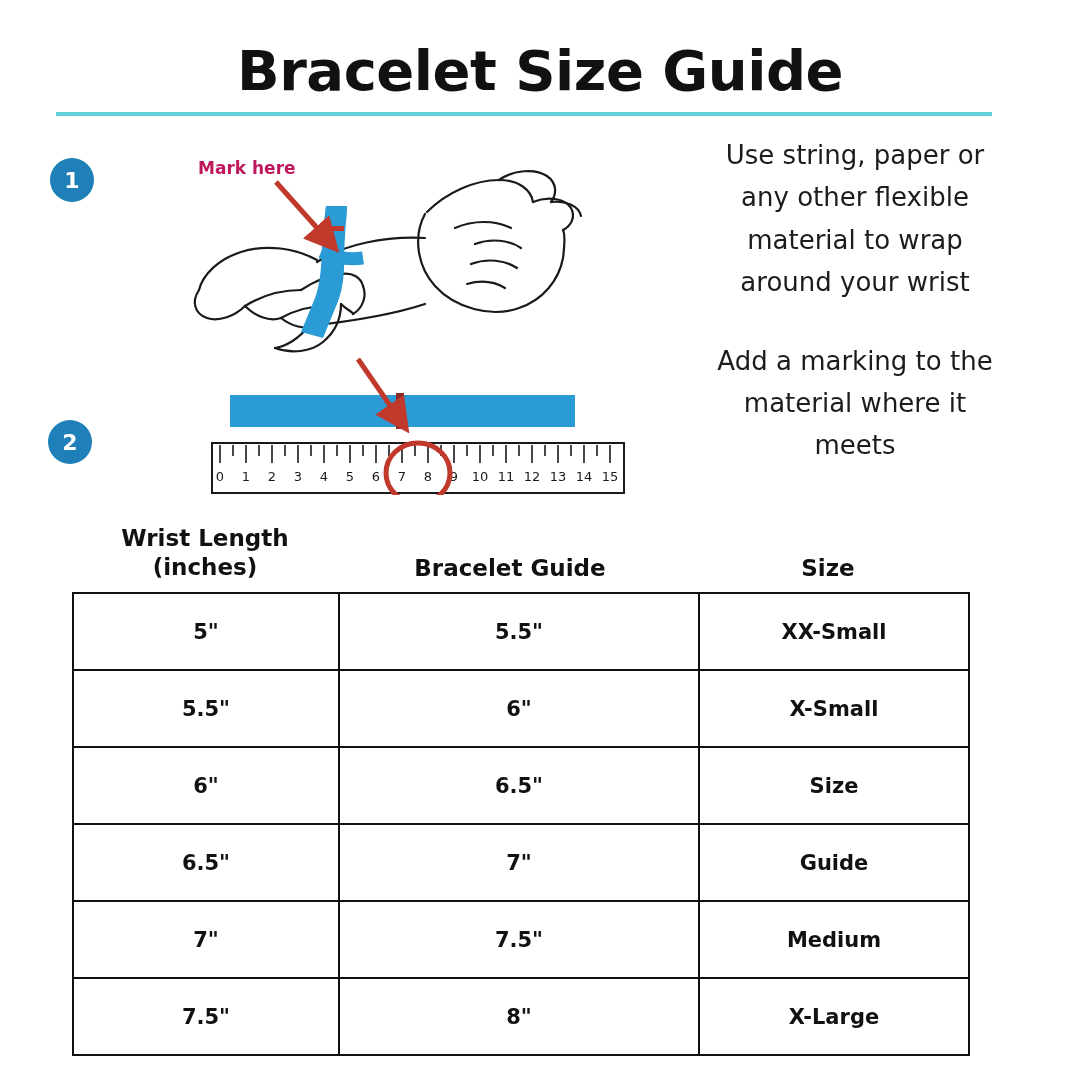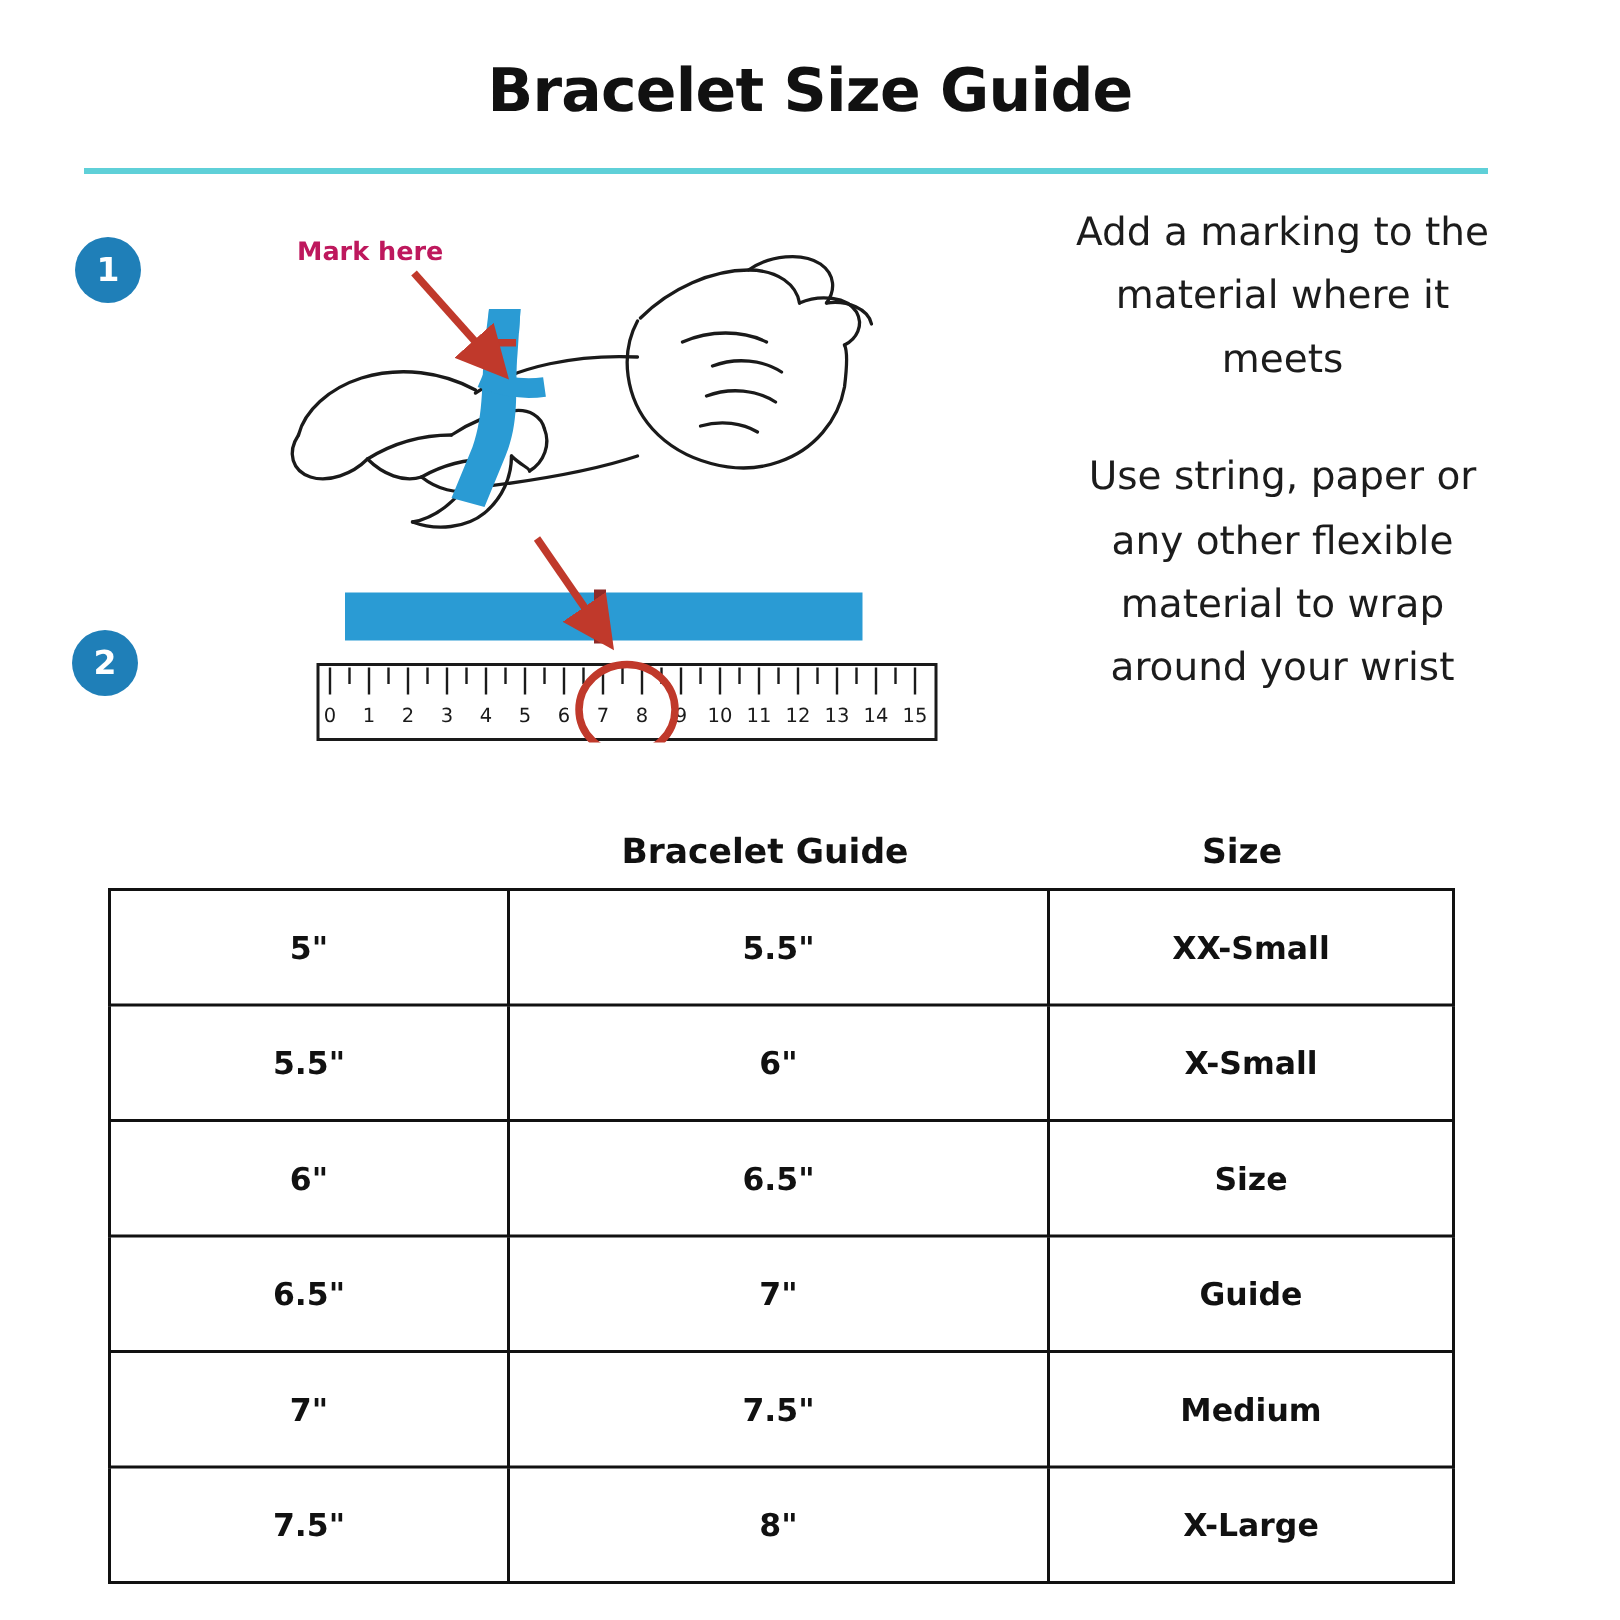--- a/index.html
+++ b/index.html
@@ -21,21 +21,21 @@
     height: 1080px;
   }
 
   
   .title {
     position: absolute;
     top: 38px;
     left: 0;
     width: 1080px;
     text-align: center;
-    font-size: 40px;
+    font-size: 56px;
     font-weight: 700;
     letter-spacing: -0.5px;
     color: #111111;
     font-family: "DejaVu Sans", sans-serif;
   }
   .title-rule {
     position: absolute;
     top: 112px;
     left: 56px;
     width: 936px;
@@ -270,25 +270,29 @@
       <defs>
         <marker id="arrowRed2" markerWidth="7" markerHeight="7" refX="3" refY="3.5" orient="auto">
           <path d="M0,0 L7,3.5 L0,7 z" fill="#c0392b"></path>
         </marker>
       </defs>
       <line x1="158" y1="4" x2="198" y2="62" stroke="#c0392b" stroke-width="5" marker-end="url(#arrowRed2)"></line>
     </svg>
   </div>
 
   <div class="right-text">
+    <div class="right-para">Use string, paper or any other flexible material to wrap around your wrist</div>
     <div class="right-para">Add a marking to the material where it meets</div>
-    <div class="right-para">Use string, paper or any other flexible material to wrap around your wrist</div>
   </div>
 
   <div class="table-head-row">
+    <div class="th" id="th-wrist">
+      <span>Wrist Length</span><br>
+      <span>(inches)</span>
+    </div>
     <div class="th" id="th-bracelet">Bracelet Guide</div>
     <div class="th" id="th-size">Size</div>
   </div>
 
   <table class="size-table">
     <tbody>
       <tr>
         <td class="c0">5"</td>
         <td class="c1">5.5"</td>
         <td class="c2">XX-Small</td>

